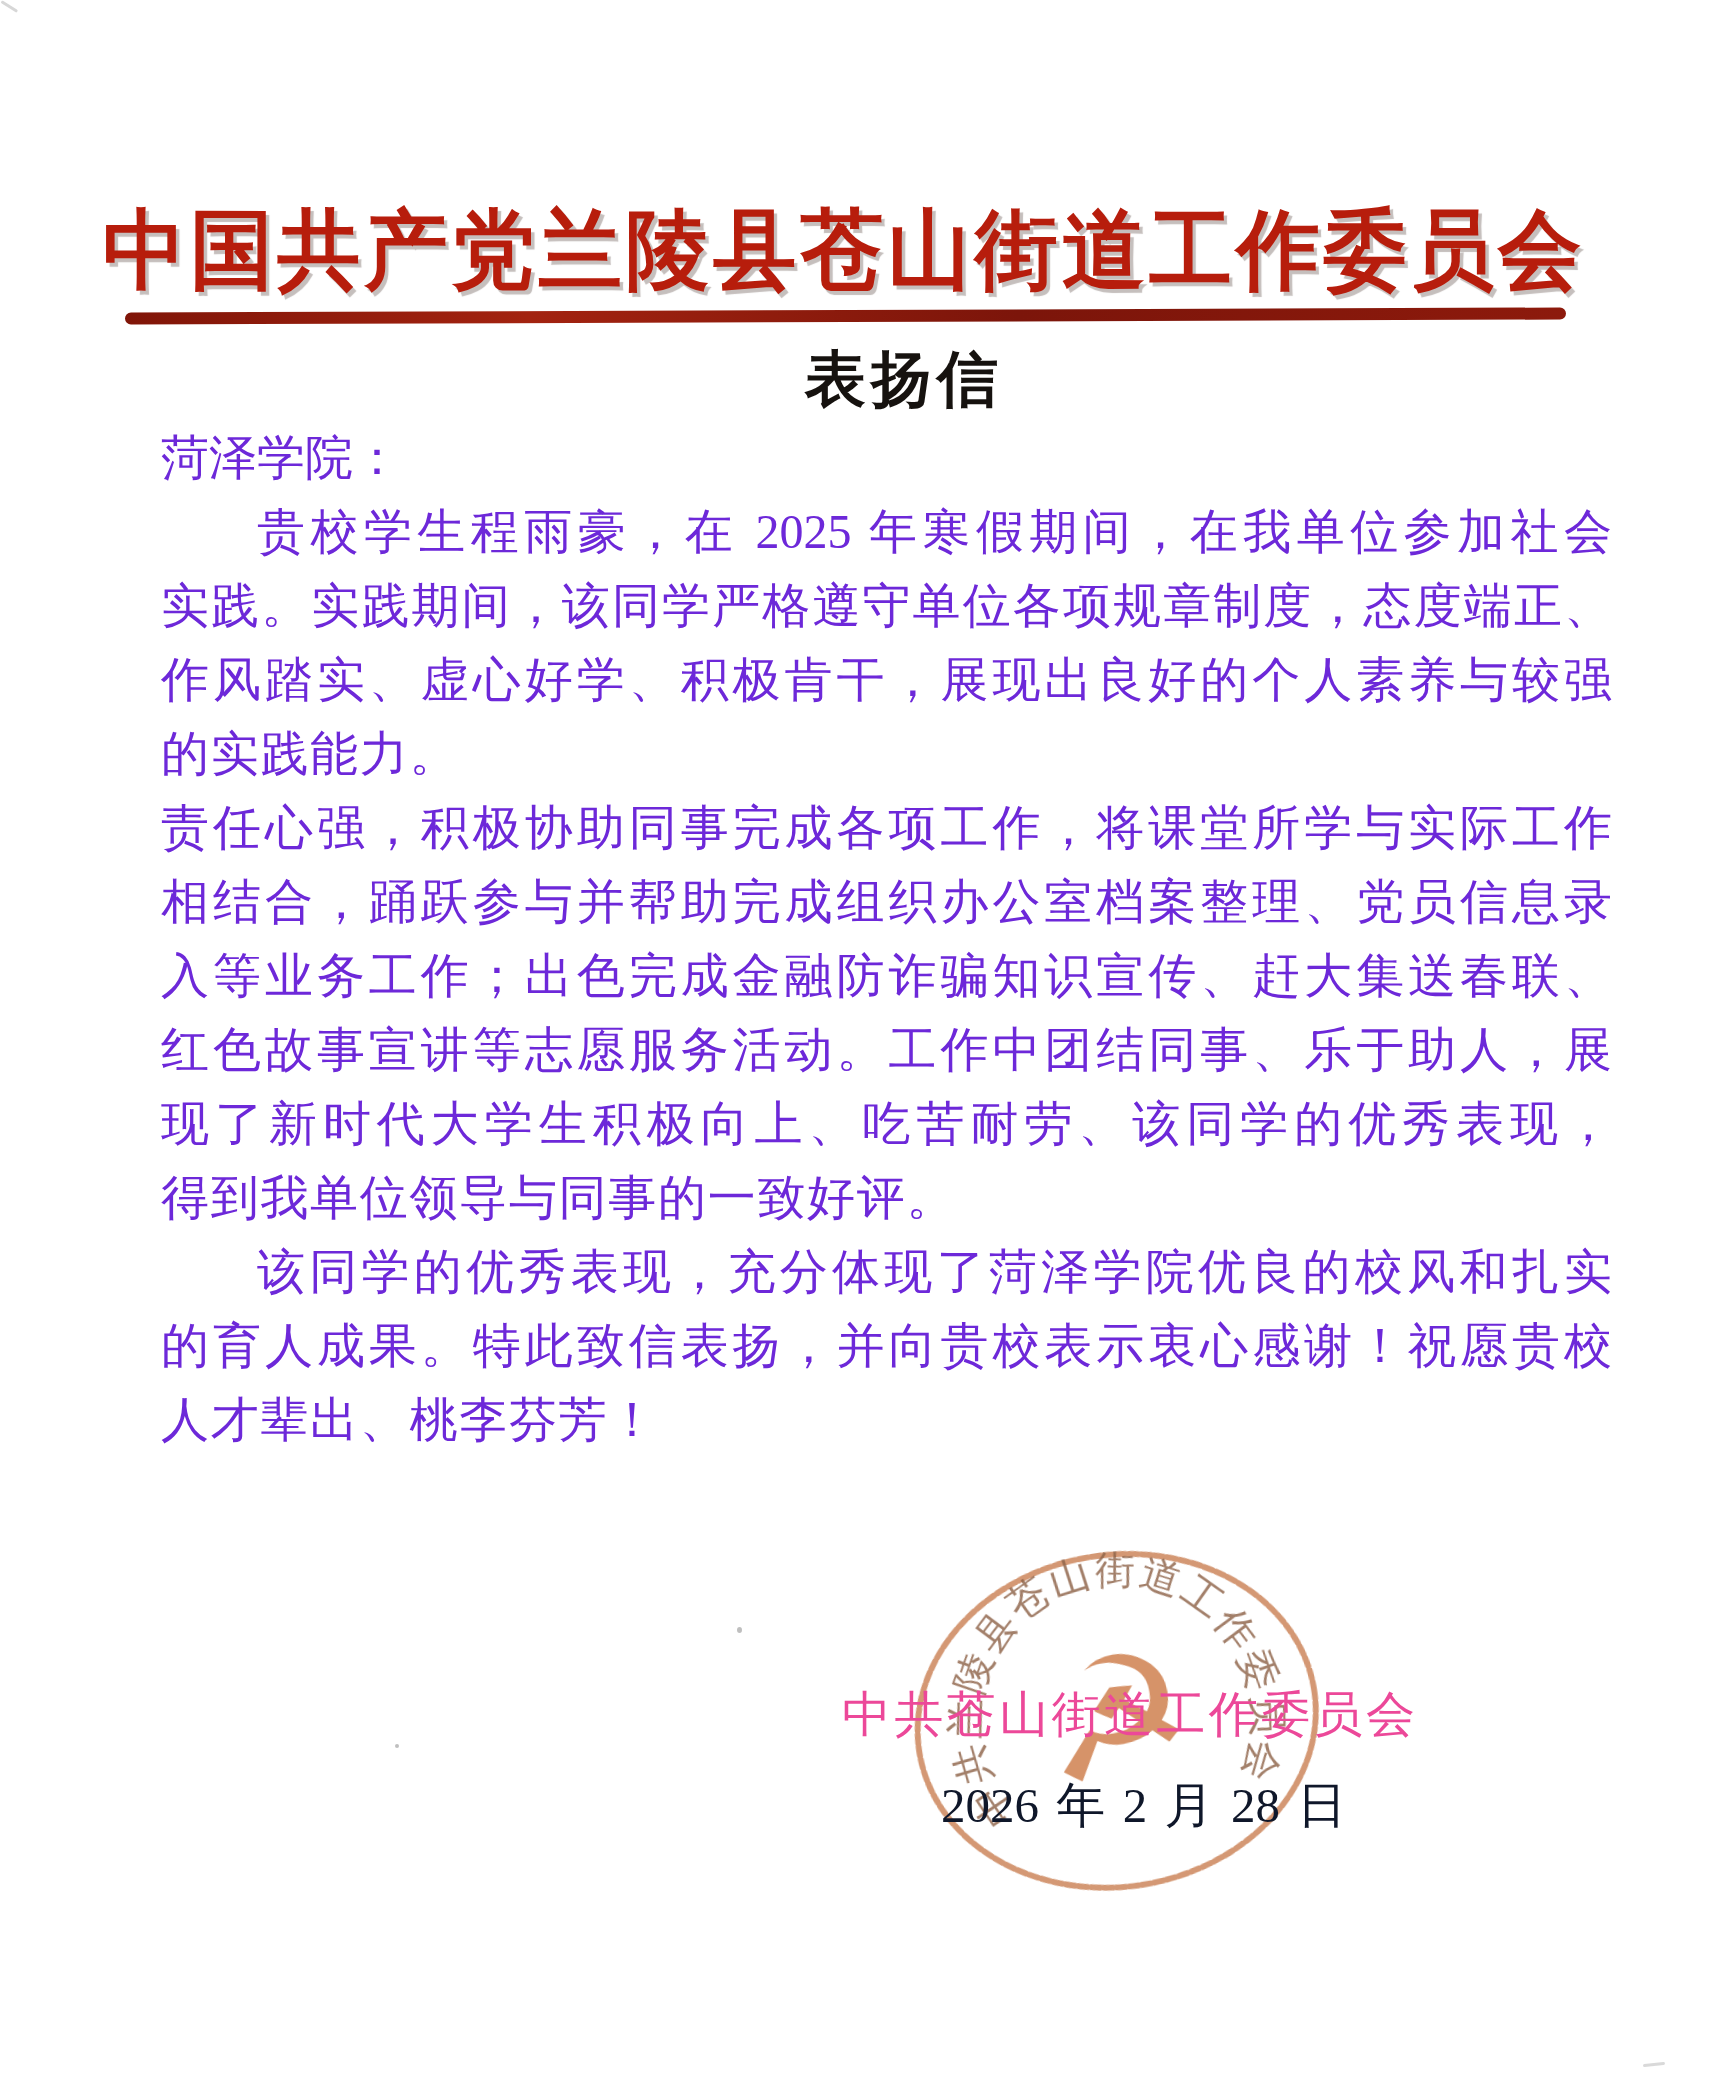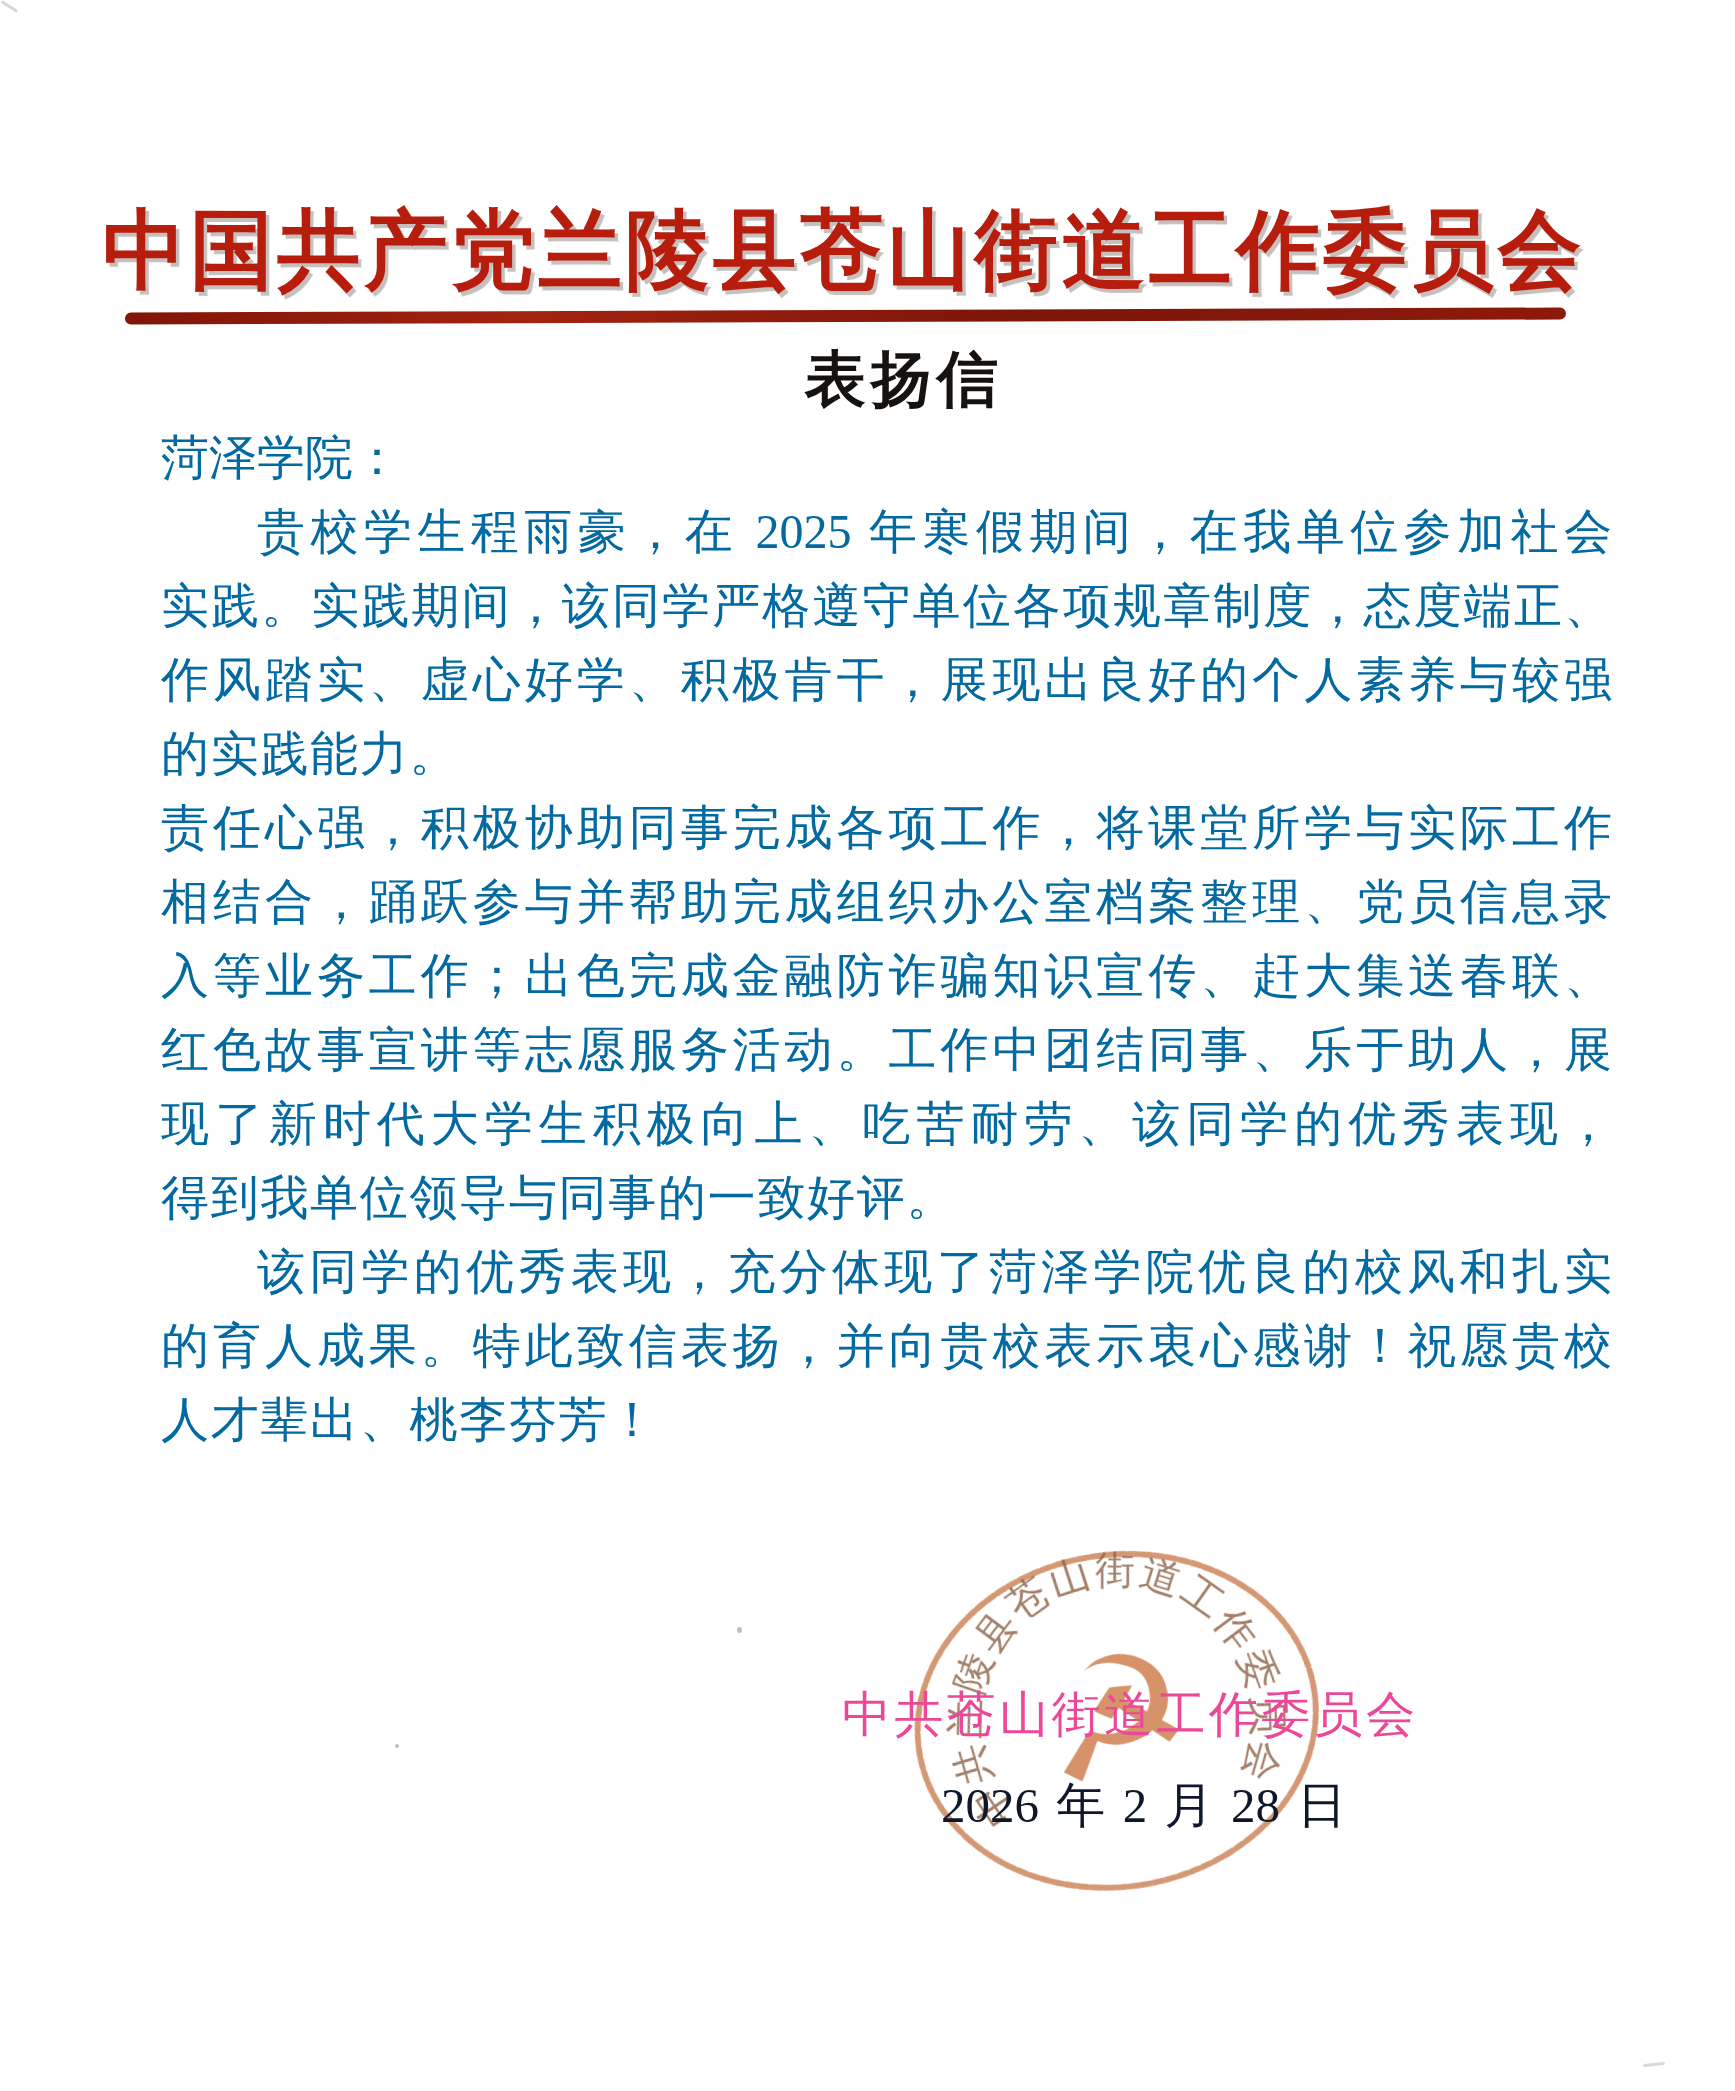--- a/index.html
+++ b/index.html
@@ -24,21 +24,21 @@
     transform:rotate(-0.2deg);
   }
   .letter-title{
     position:absolute;top:339px;left:0;width:1736px;
     text-align:center;font-size:61px;font-weight:bold;
     letter-spacing:5.1px;color:#16120f;padding-left:36px;
   }
   
   .letter-body{
     position:absolute;top:421px;left:161px;width:1451px;
-    font-size:48px;line-height:74px;color:#0369a1;z-index:4;
+    font-size:48px;line-height:74px;color:#6d28d9;z-index:4;
   }
   .salutation{text-align:left;}
   .line{text-align:justify;text-align-last:justify;}
   .line.first{text-indent:2em;}
   .line.plast{text-align-last:left;letter-spacing:1.7px;}
   
   .signature{
     position:absolute;top:1682px;left:842px;white-space:nowrap;
     font-size:49px;letter-spacing:3.4px;color:#ec4899;z-index:6;
   }

